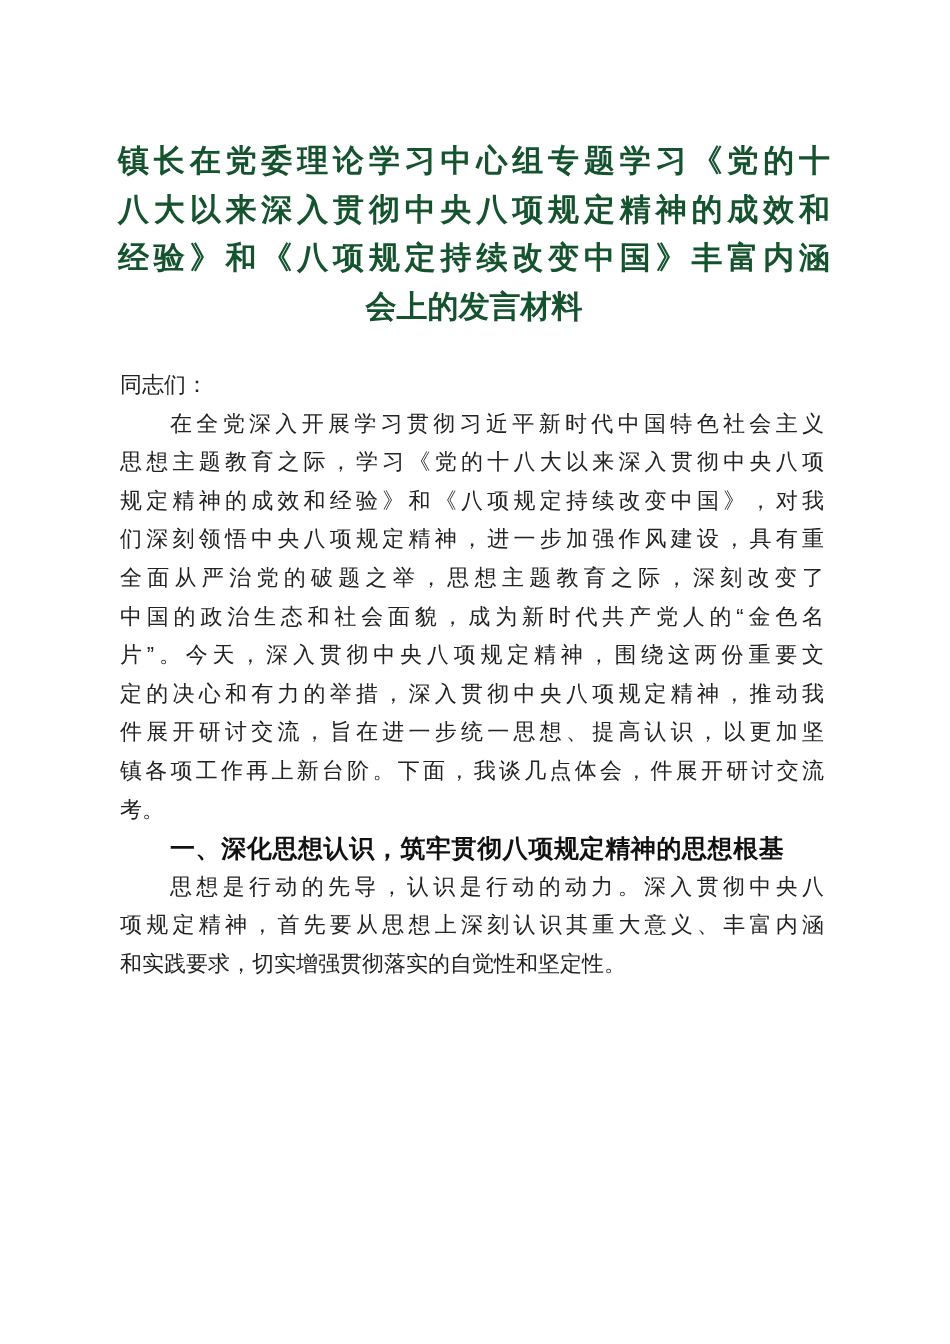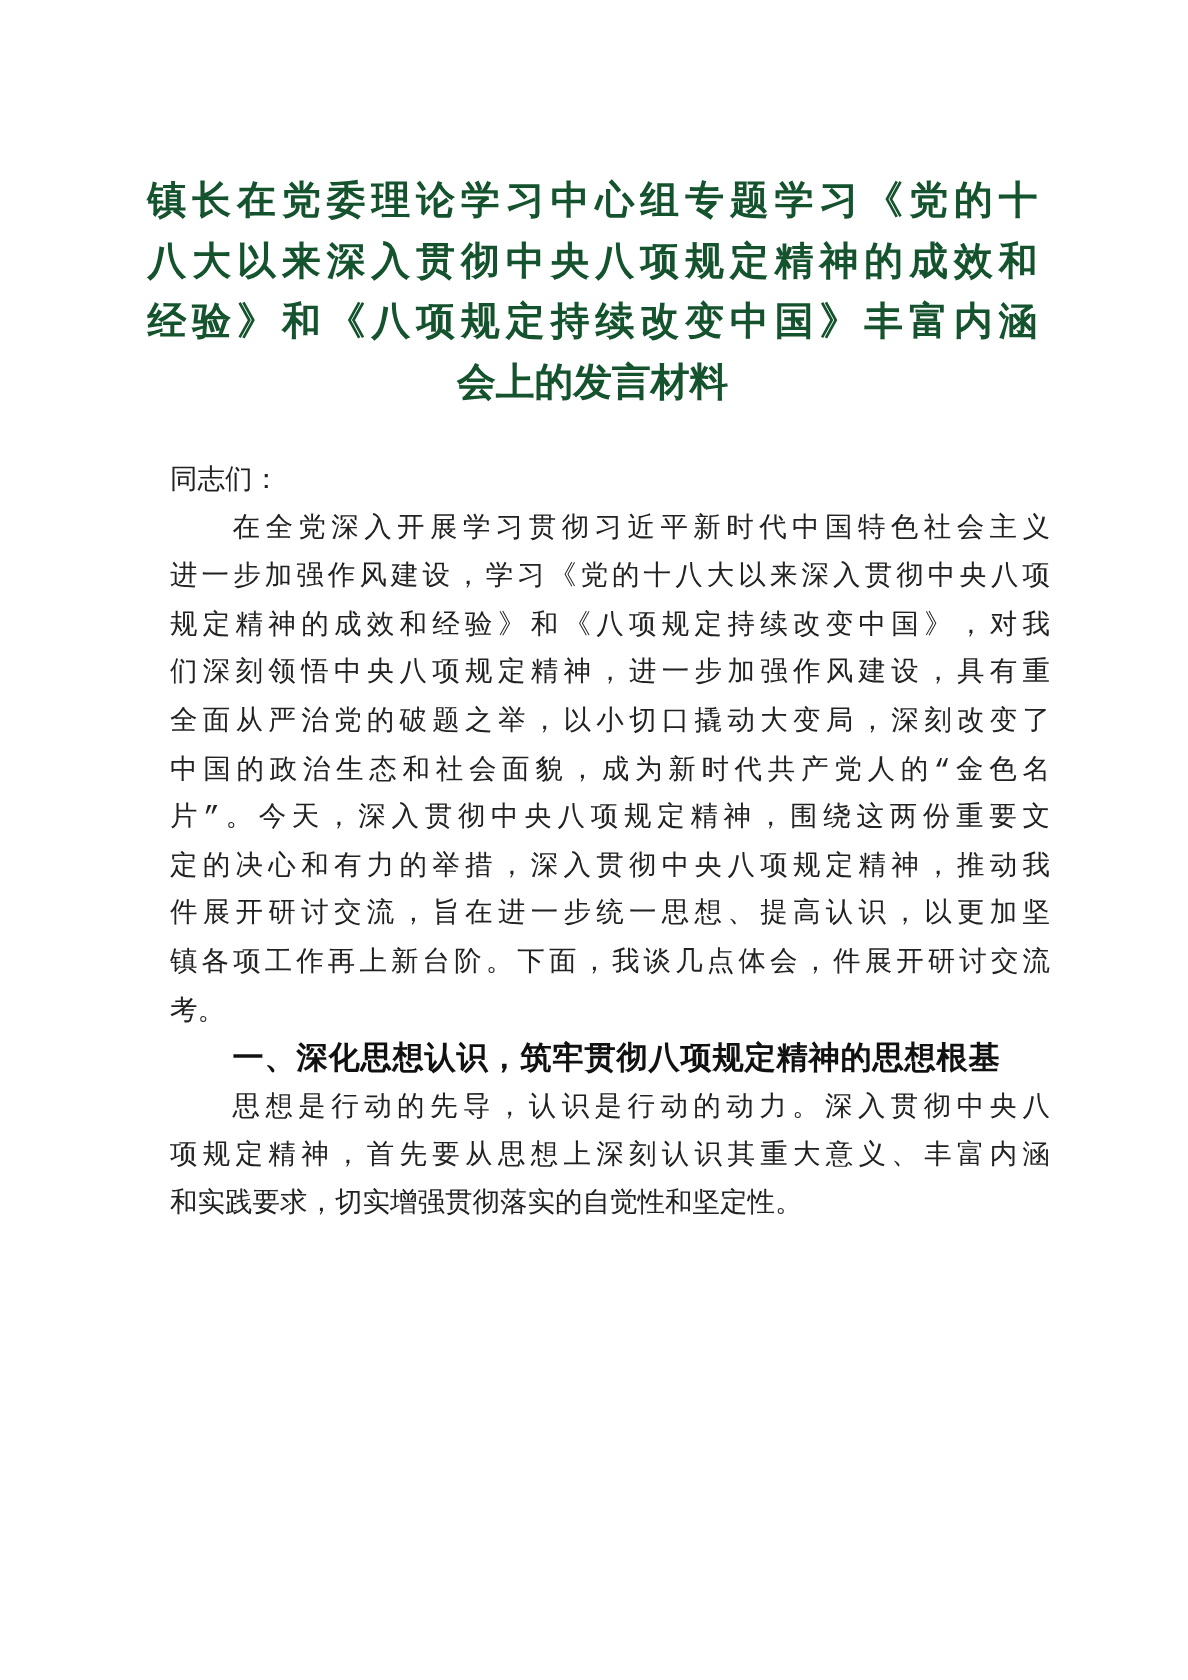--- a/index.html
+++ b/index.html
@@ -6,22 +6,22 @@
   body { width:950px; height:1344px; position:relative; overflow:hidden; color:#111; }
   .page { position:absolute; left:0; top:0; width:950px; height:1344px; background:#fff; }
   .title {
     position:absolute; left:118px; top:136px; width:712px;
     font-family:"DejaVu Serif", serif; font-weight:bold; font-size:31px;
     line-height:48.5px; text-align:center; margin:0; color:#14532d;
   }
   .title span { display:block; white-space:nowrap; }
   .title .l-full { text-align:justify; text-align-last:justify; }
   .body {
-    position:absolute; left:136px; top:366px; width:704px;
-    font-family:Liberation Mono, monospace; font-size:22px; color:#222;
+    position:absolute; left:120px; top:366px; width:704px;
+    font-family:Liberation Sans, sans-serif; font-size:22px; color:#222;
   }
   .line { height:38.6px; line-height:38.6px; white-space:nowrap; }
   .just { text-align:justify; text-align-last:justify; }
   .indent { padding-left:50px; }
   .heading { font-weight:bold; font-size:25px; color:#111; padding-left:50px; letter-spacing:0.6px; }
 </style>
 </head>
 <body>
 
 <div class="page">
@@ -30,24 +30,24 @@
     <span class="l-full">八大以来深入贯彻中央八项规定精神的成效和</span>
     <span class="l-full">经验》和《八项规定持续改变中国》丰富内涵</span>
     <span>会上的发言材料</span>
   </h1>
 
   <div class="body">
     <div class="line">同志们：</div>
 
     <div>
       <div class="line just indent">在全党深入开展学习贯彻习近平新时代中国特色社会主义</div>
-      <div class="line just">进一步加强作风建设，学习《党的十八大以来深入贯彻中央八项</div>
+      <div class="line just">思想主题教育之际，学习《党的十八大以来深入贯彻中央八项</div>
       <div class="line just">规定精神的成效和经验》和《八项规定持续改变中国》，对我</div>
       <div class="line just">们深刻领悟中央八项规定精神，进一步加强作风建设，具有重</div>
-      <div class="line just">全面从严治党的破题之举，以小切口撬动大变局，深刻改变了</div>
+      <div class="line just">全面从严治党的破题之举，思想主题教育之际，深刻改变了</div>
       <div class="line just">中国的政治生态和社会面貌，成为新时代共产党人的“金色名</div>
       <div class="line just">片”。今天，深入贯彻中央八项规定精神，围绕这两份重要文</div>
       <div class="line just">定的决心和有力的举措，深入贯彻中央八项规定精神，推动我</div>
       <div class="line just">件展开研讨交流，旨在进一步统一思想、提高认识，以更加坚</div>
       <div class="line just">镇各项工作再上新台阶。下面，我谈几点体会，件展开研讨交流</div>
       <div class="line">考。</div>
     </div>
 
     <div class="line heading">一、深化思想认识，筑牢贯彻八项规定精神的思想根基</div>
 

